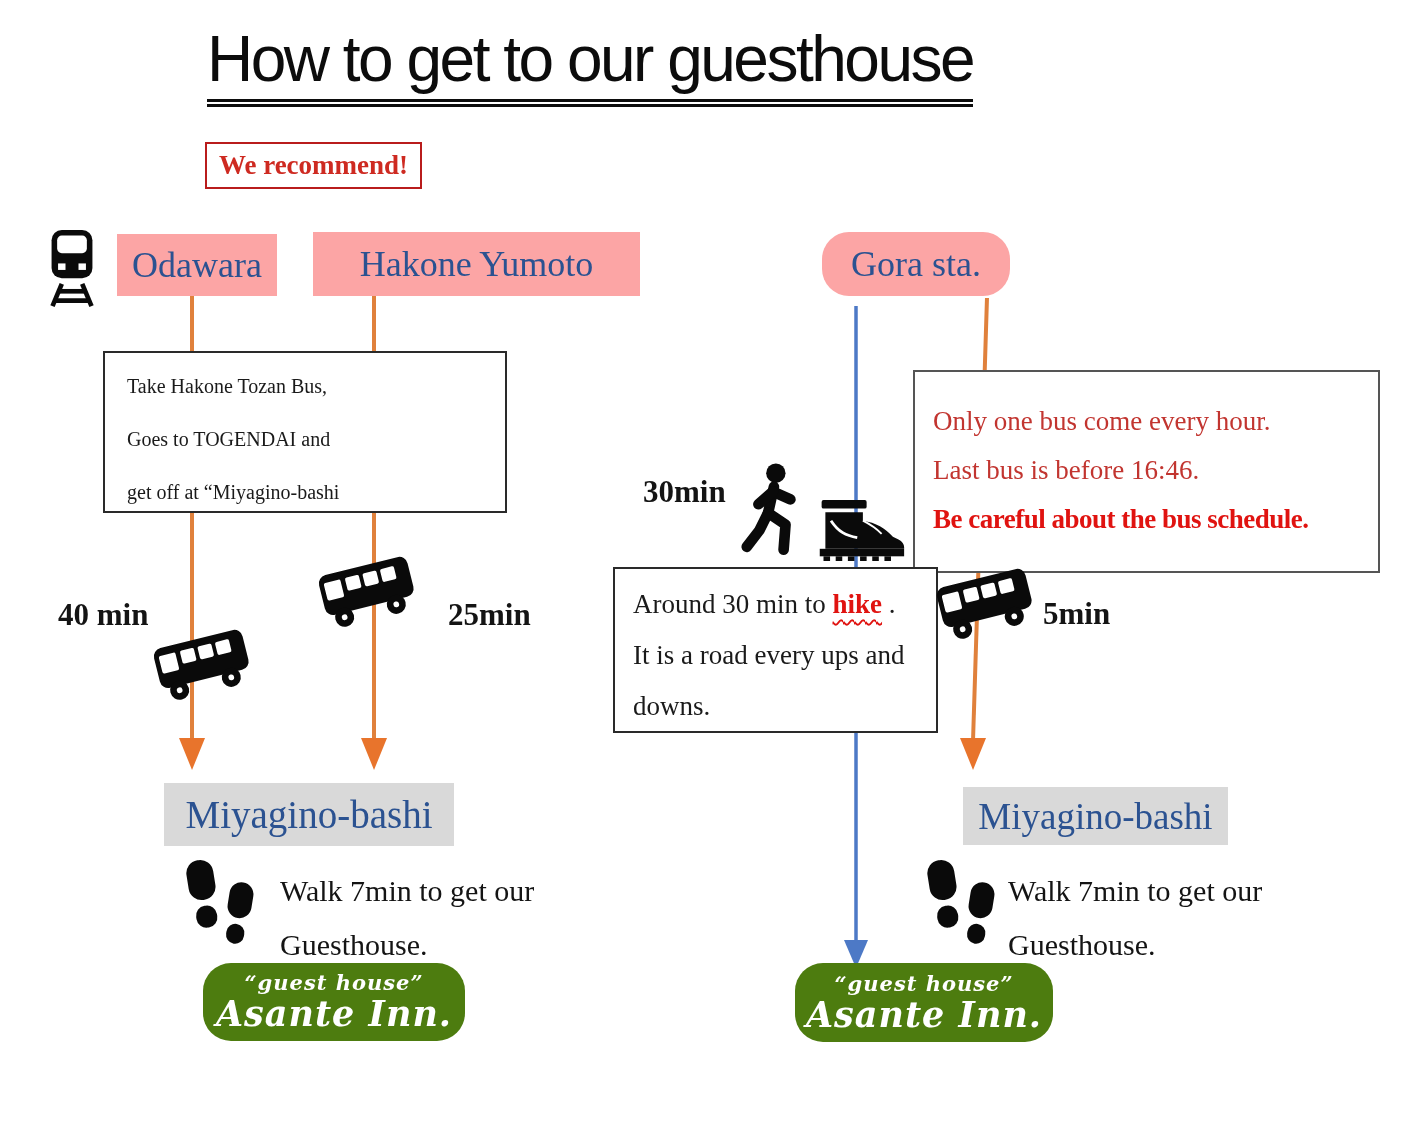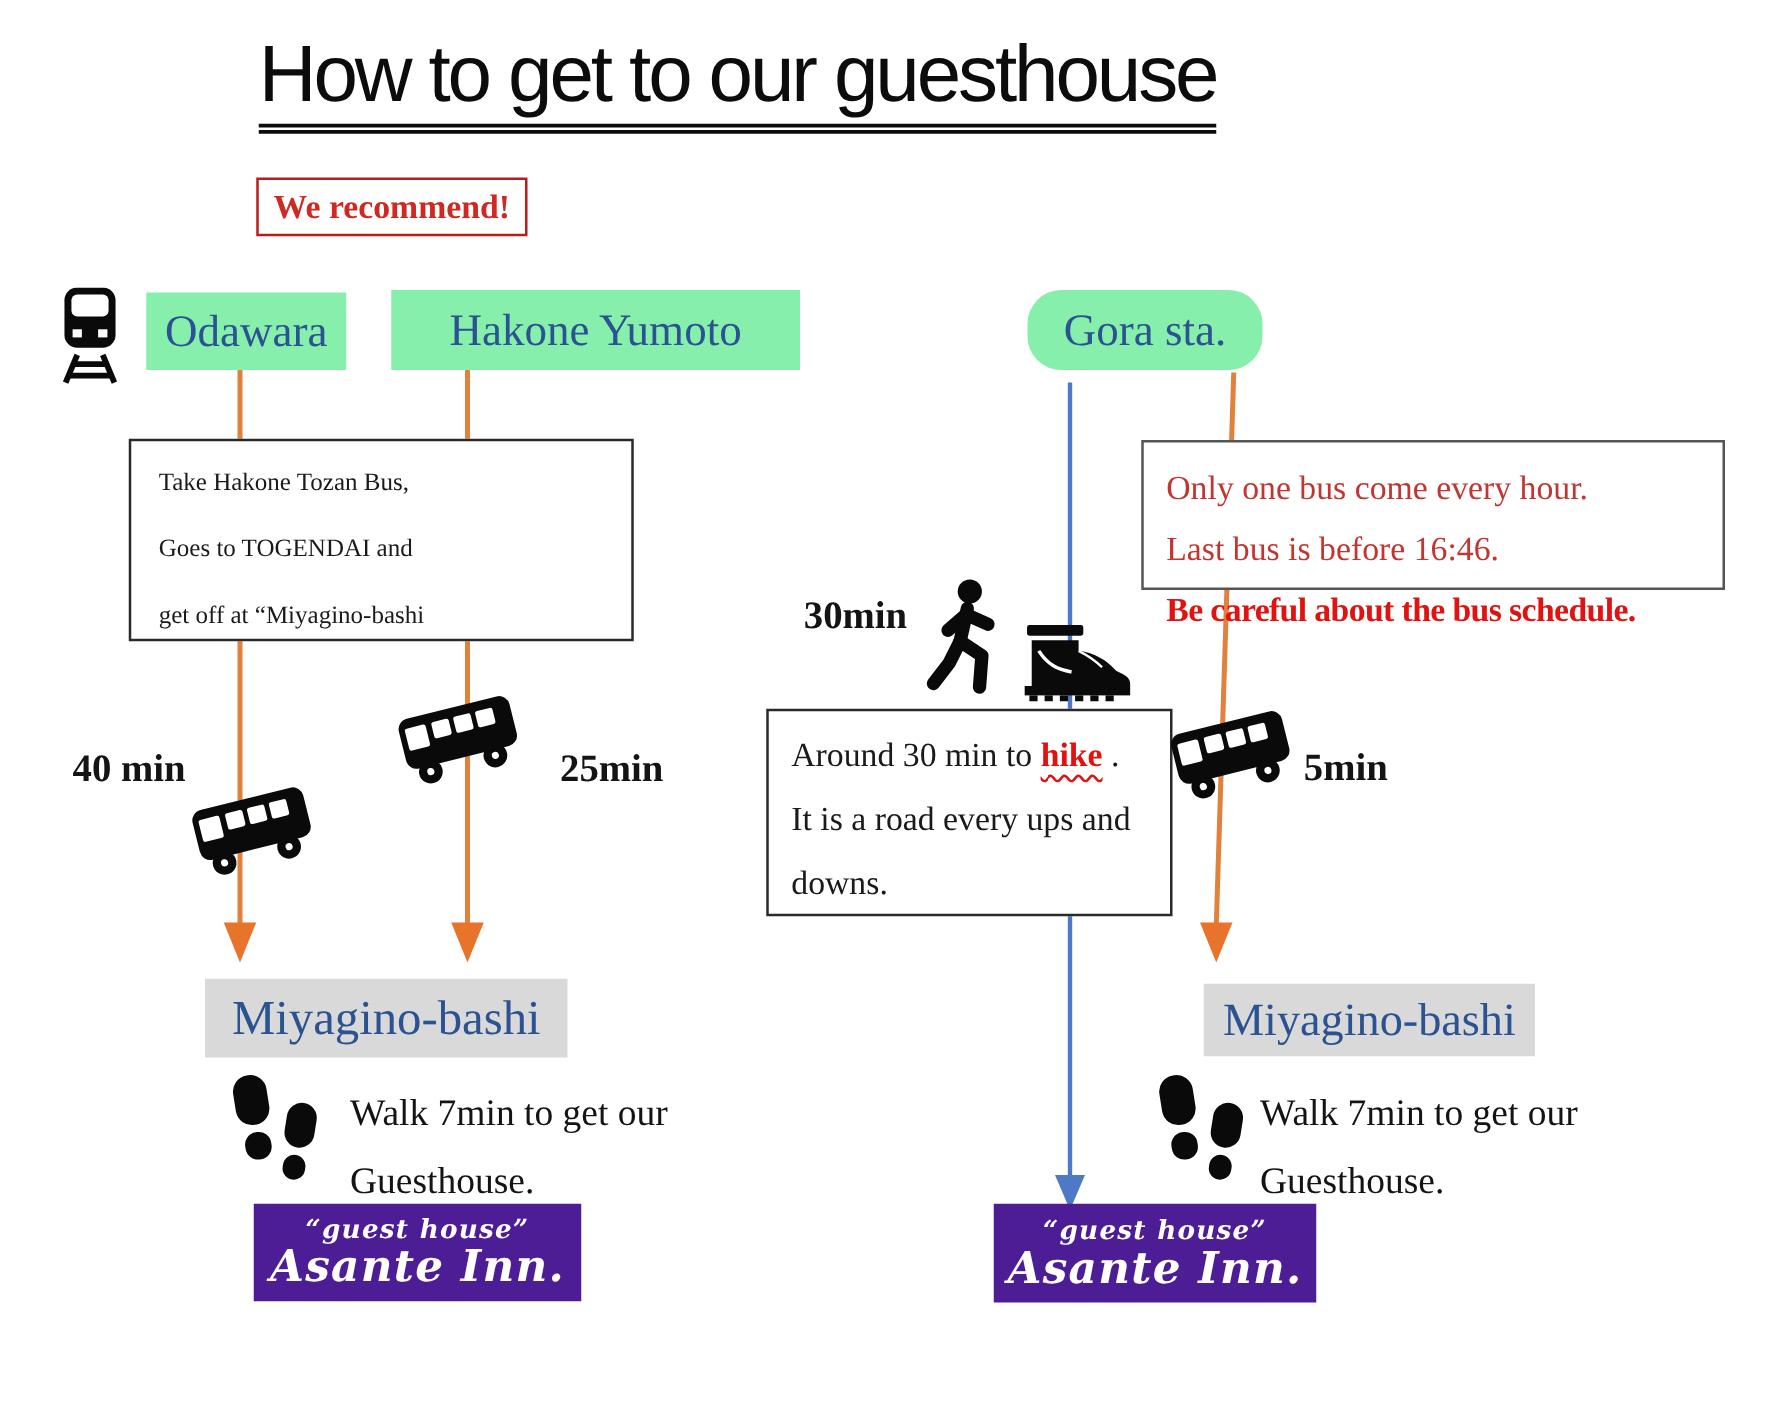--- a/index.html
+++ b/index.html
@@ -18,32 +18,32 @@
     font-size:64px;letter-spacing:-2.5px;color:#0c0c0c;
     border-bottom:8px double #0c0c0c;padding-bottom:3px;display:inline-block;
   }
   .badge{
     position:absolute;left:205px;top:142px;width:213px;height:43px;z-index:1;
     border:2px solid #b91c1c;background:#fff;
     display:flex;align-items:center;justify-content:center;
     font-size:27px;font-weight:bold;color:#ce2a21;
   }
   .station{
-    position:absolute;z-index:1;background:#86efac;color:#2b5291;
+    position:absolute;z-index:1;background:#fca5a5;color:#2b5291;
     display:flex;align-items:center;justify-content:center;font-size:36px;
   }
   #st-odawara{left:117px;top:234px;width:160px;height:62px;}
   #st-hakone{left:313px;top:232px;width:327px;height:64px;}
   #st-gora{left:822px;top:232px;width:188px;height:64px;border-radius:27px;}
 
   .notebox{
     position:absolute;z-index:1;background:#fff;border:2px solid #2a2a2a;
   }
   #instruction-box{left:103px;top:351px;width:404px;height:162px;font-size:20px;line-height:53px;padding:7px 0 4px 22px;box-sizing:border-box;}
-  #warning-box{left:913px;top:352px;width:467px;height:120px;font-size:27px;line-height:49px;padding:12px 0 0 18px;box-sizing:border-box;border-color:#555;}
+  #warning-box{left:913px;top:370px;width:467px;height:203px;font-size:27px;line-height:49px;padding:25px 0 0 18px;box-sizing:border-box;border-color:#555;}
   #warning-box .w-red{color:#c23530;}
   #warning-box .w-bold{color:#e01310;font-weight:bold;letter-spacing:-0.5px;white-space:nowrap;}
   #hike-box{left:613px;top:567px;width:325px;height:166px;font-size:27px;line-height:51px;padding:10px 0 0 18px;box-sizing:border-box;}
   .hike-word{color:#e01310;font-weight:bold;text-decoration:underline wavy #e01310;text-decoration-thickness:2px;text-underline-offset:6px;}
 
   .duration{
     position:absolute;z-index:2;font-size:31px;font-weight:bold;color:#141414;white-space:nowrap;
   }
   #dur-odawara{left:58px;top:597px;}
   #dur-hakone{left:448px;top:597px;}
@@ -55,23 +55,23 @@
     display:flex;align-items:center;justify-content:center;
   }
   #stop-left{left:164px;top:783px;width:290px;height:63px;font-size:39px;}
   #stop-right{left:963px;top:787px;width:265px;height:58px;font-size:37px;}
 
   .walknote{position:absolute;z-index:1;font-size:30px;line-height:54px;color:#141414;white-space:nowrap;}
   #walk-left{left:280px;top:864px;}
   #walk-right{left:1008px;top:864px;}
 
   .logo{
-    position:absolute;z-index:1;background:#4c1d95;color:#ffffff;
+    position:absolute;z-index:1;background:#4d7c0f;color:#ffffff;
     display:flex;flex-direction:column;align-items:center;justify-content:center;
-    font-family:"DejaVu Serif", serif;font-style:italic;font-weight:bold;
+    font-family:"DejaVu Serif", serif;font-style:italic;font-weight:bold;border-radius:28px;
   }
   #logo-left{left:203px;top:963px;width:262px;height:78px;}
   #logo-right{left:795px;top:963px;width:258px;height:79px;}
   .logo .tagline{font-size:21px;line-height:24px;letter-spacing:1px;}
   .logo .name{font-size:35px;line-height:38px;letter-spacing:1px;}
 </style>
 </head>
 <body>
 
 <div class="canvas">

